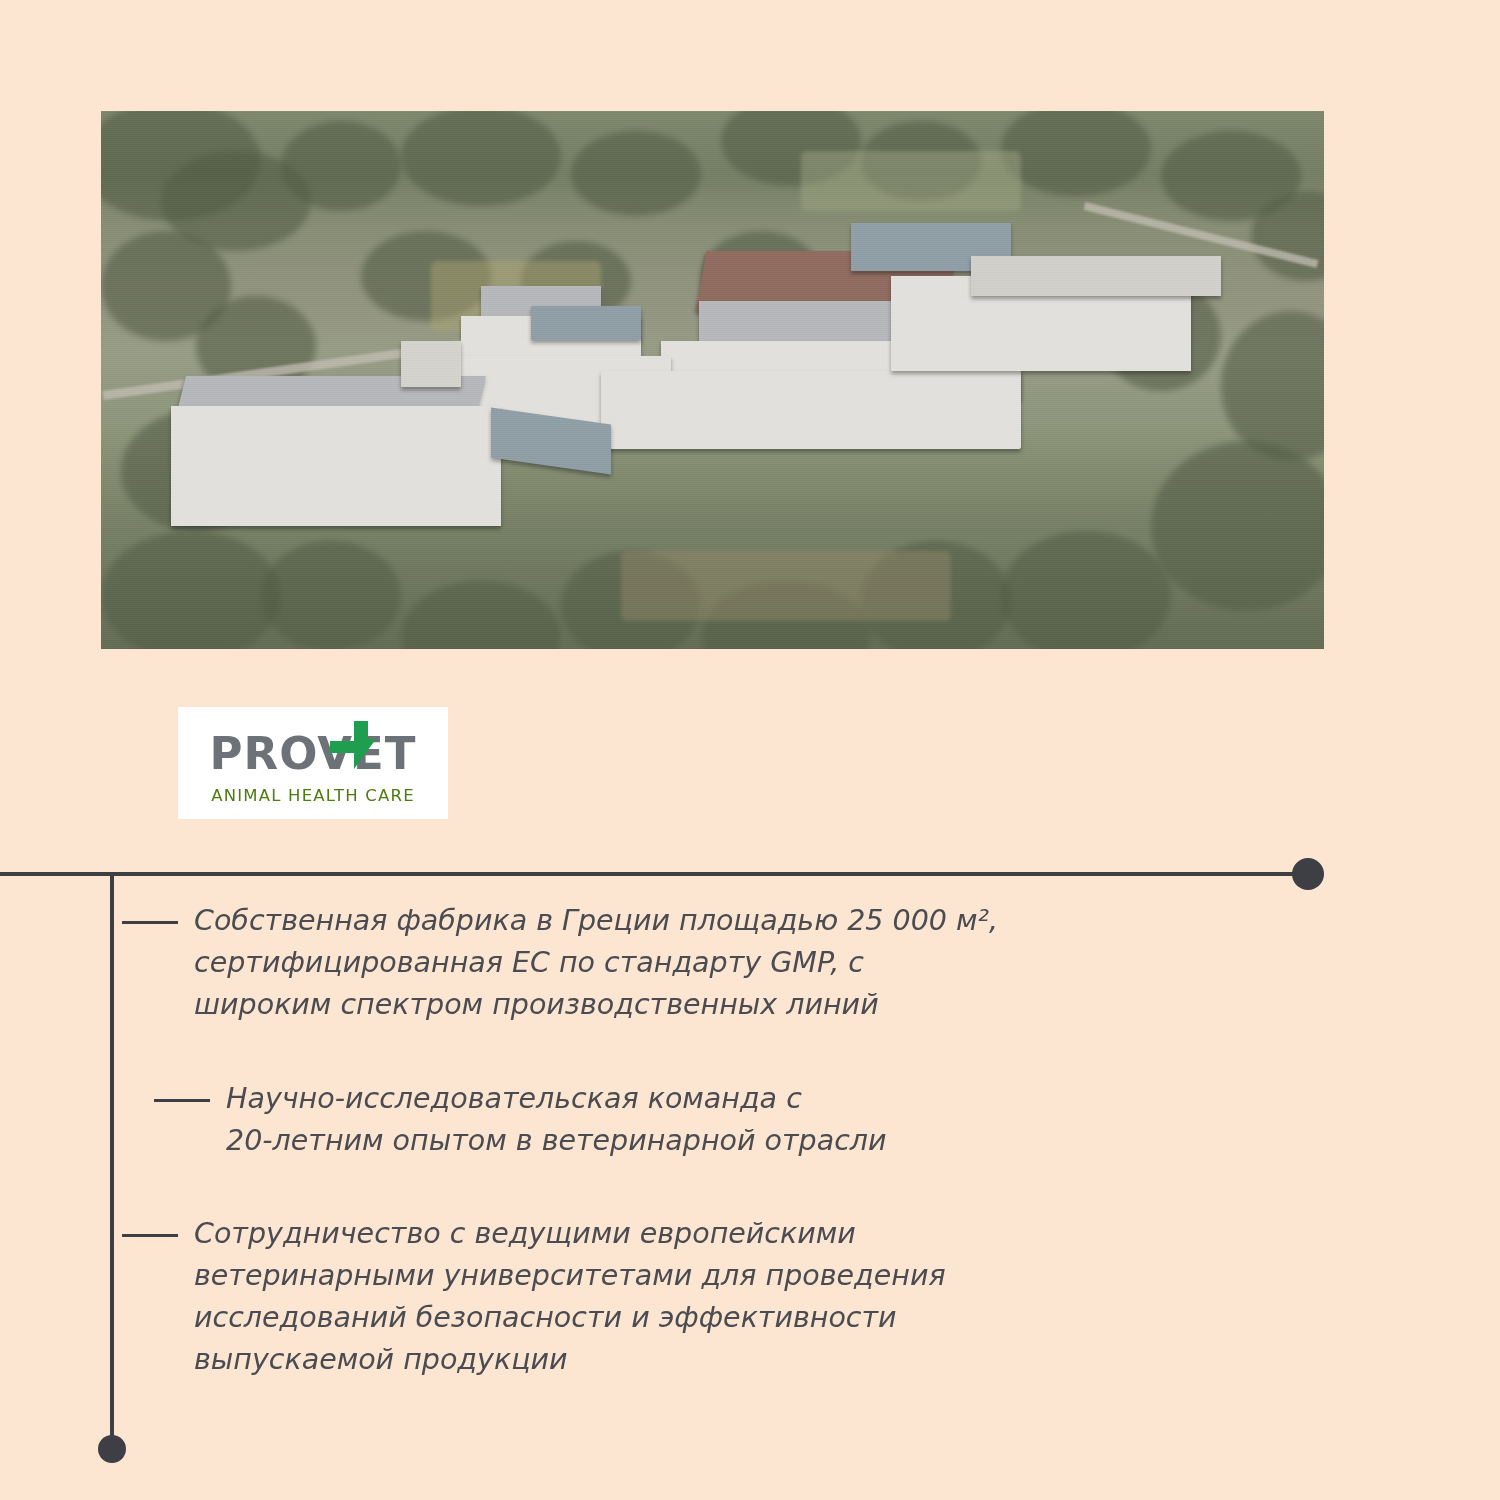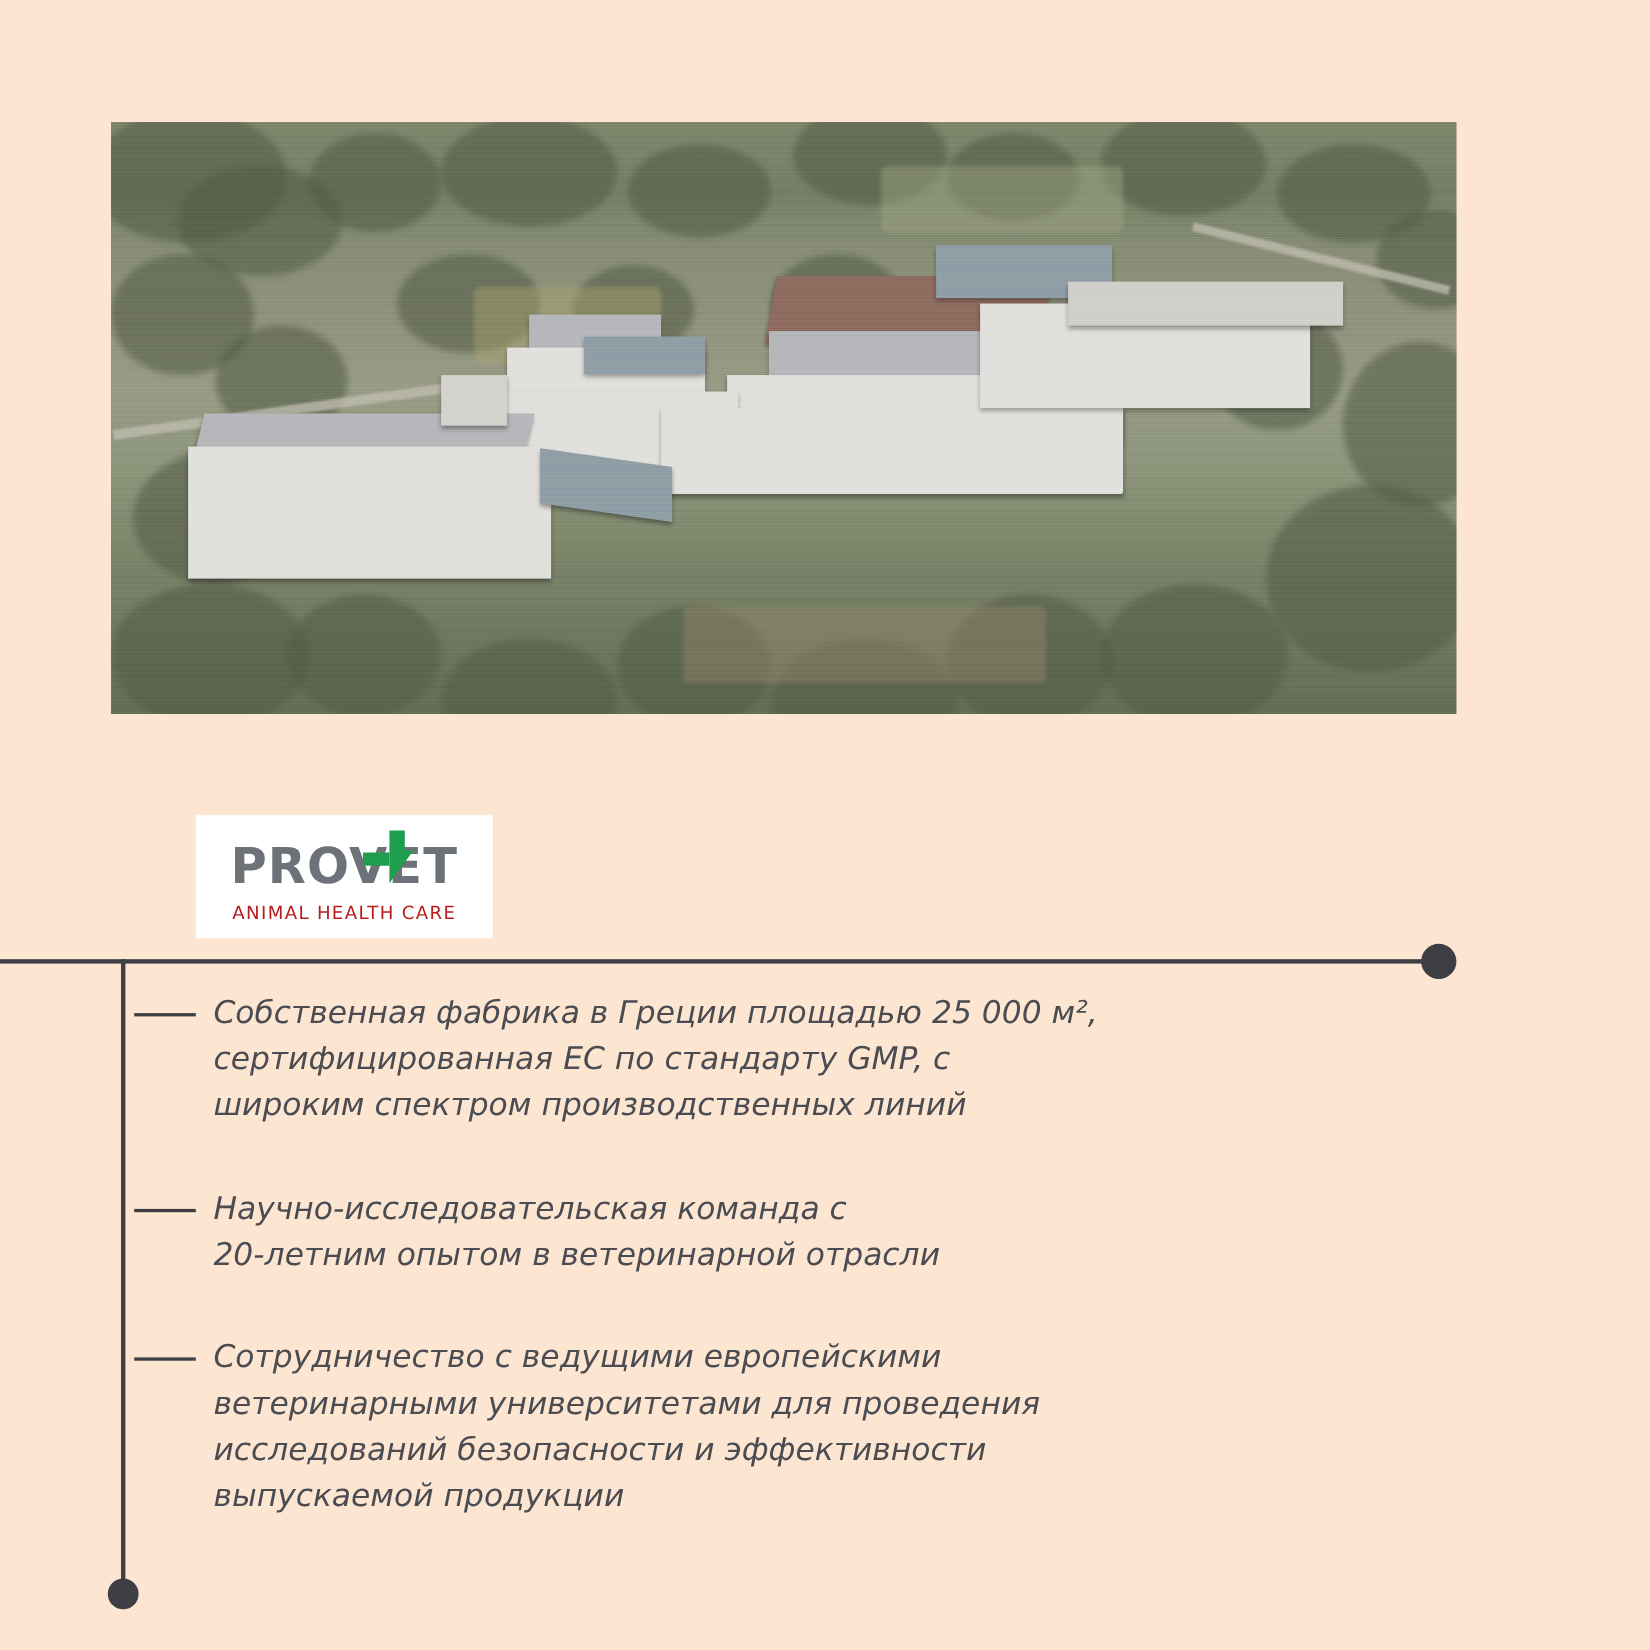--- a/index.html
+++ b/index.html
@@ -75,21 +75,21 @@
     background:
       repeating-linear-gradient(0deg, rgba(0,0,0,.05) 0 1px, rgba(255,255,255,.02) 1px 2px);
     mix-blend-mode: overlay;
     pointer-events: none;
   }
 
   
   .brand-row {
     position: absolute;
     left: 178px;
-    top: 741px;
+    top: 707px;
     width: 1180px;
     display: flex;
     align-items: flex-start;
   }
   .logo-box {
     width: 270px;
     height: 112px;
     background: #ffffff;
     position: relative;
     flex: 0 0 auto;
@@ -113,21 +113,21 @@
     height: 60px;
   }
   .logo-cross svg { display: block; }
   .logo-sub {
     position: absolute;
     left: 0; right: 0;
     bottom: 14px;
     text-align: center;
     font-size: 16.5px;
     letter-spacing: 1.2px;
-    color: #b91c1c;
+    color: #4d7c0f;
   }
   .headline {
     margin-left: 44px;
     font-family: "DejaVu Sans", sans-serif;
     font-weight: bold;
     font-size: 33.5px;
     line-height: 1.33;
     letter-spacing: .4px;
     color: #3f4147;
     max-width: 800px;
@@ -191,21 +191,21 @@
     background: #3d3f44;
   }
   .bullet .btext {
     font-family: "DejaVu Sans", sans-serif;
     font-size: 28.5px;
     line-height: 1.47;
     color: #4a4c52;
     white-space: pre-line;
   }
   .bullet:nth-child(1) { margin-bottom: 52px; }
-  .bullet:nth-child(2) { margin-bottom: 52px; }
+  .bullet:nth-child(2) { margin-bottom: 52px; margin-left: 32px; }
 </style>
 </head>
 <body>
 
 <div class="photo-wrap">
   <div class="photo">
 
     <div class="veg" style="left:-20px; top:-10px; width:180px; height:120px;"></div>
     <div class="veg" style="left:60px; top:40px; width:150px; height:100px;"></div>
     <div class="veg" style="left:180px; top:10px; width:120px; height:90px;"></div>

